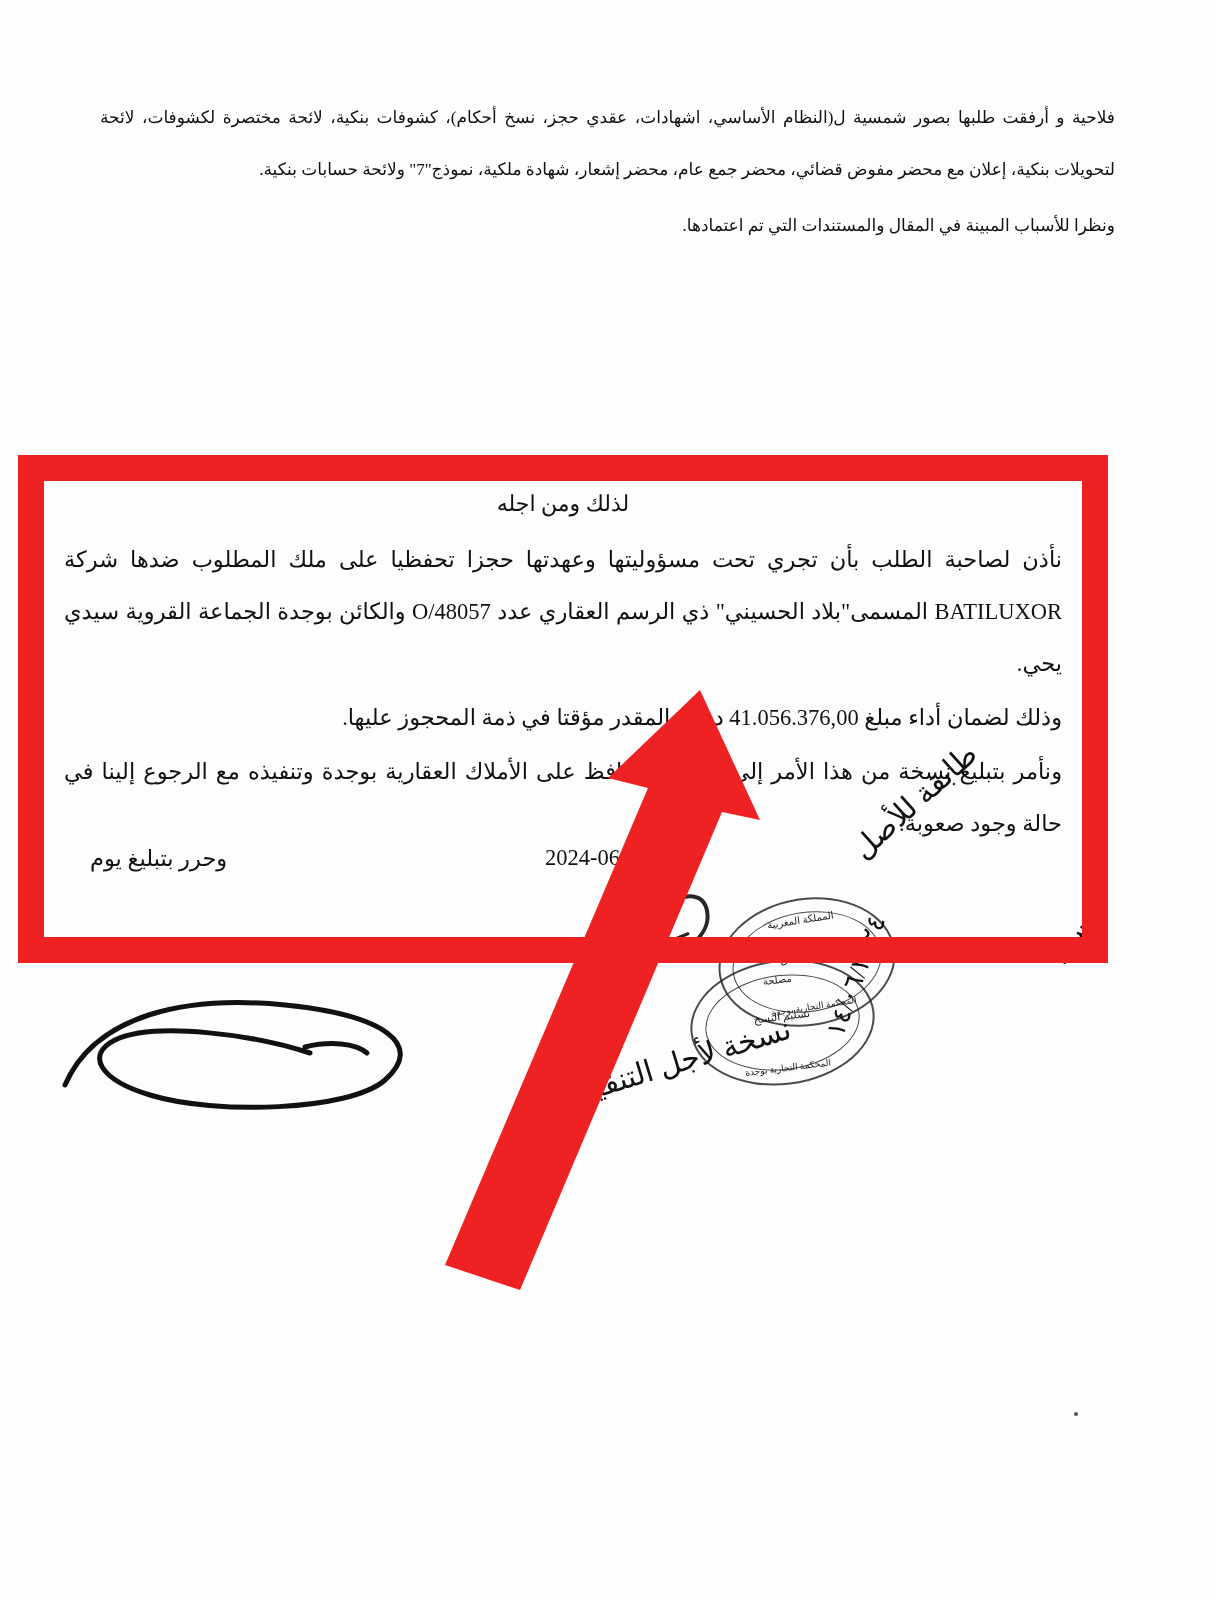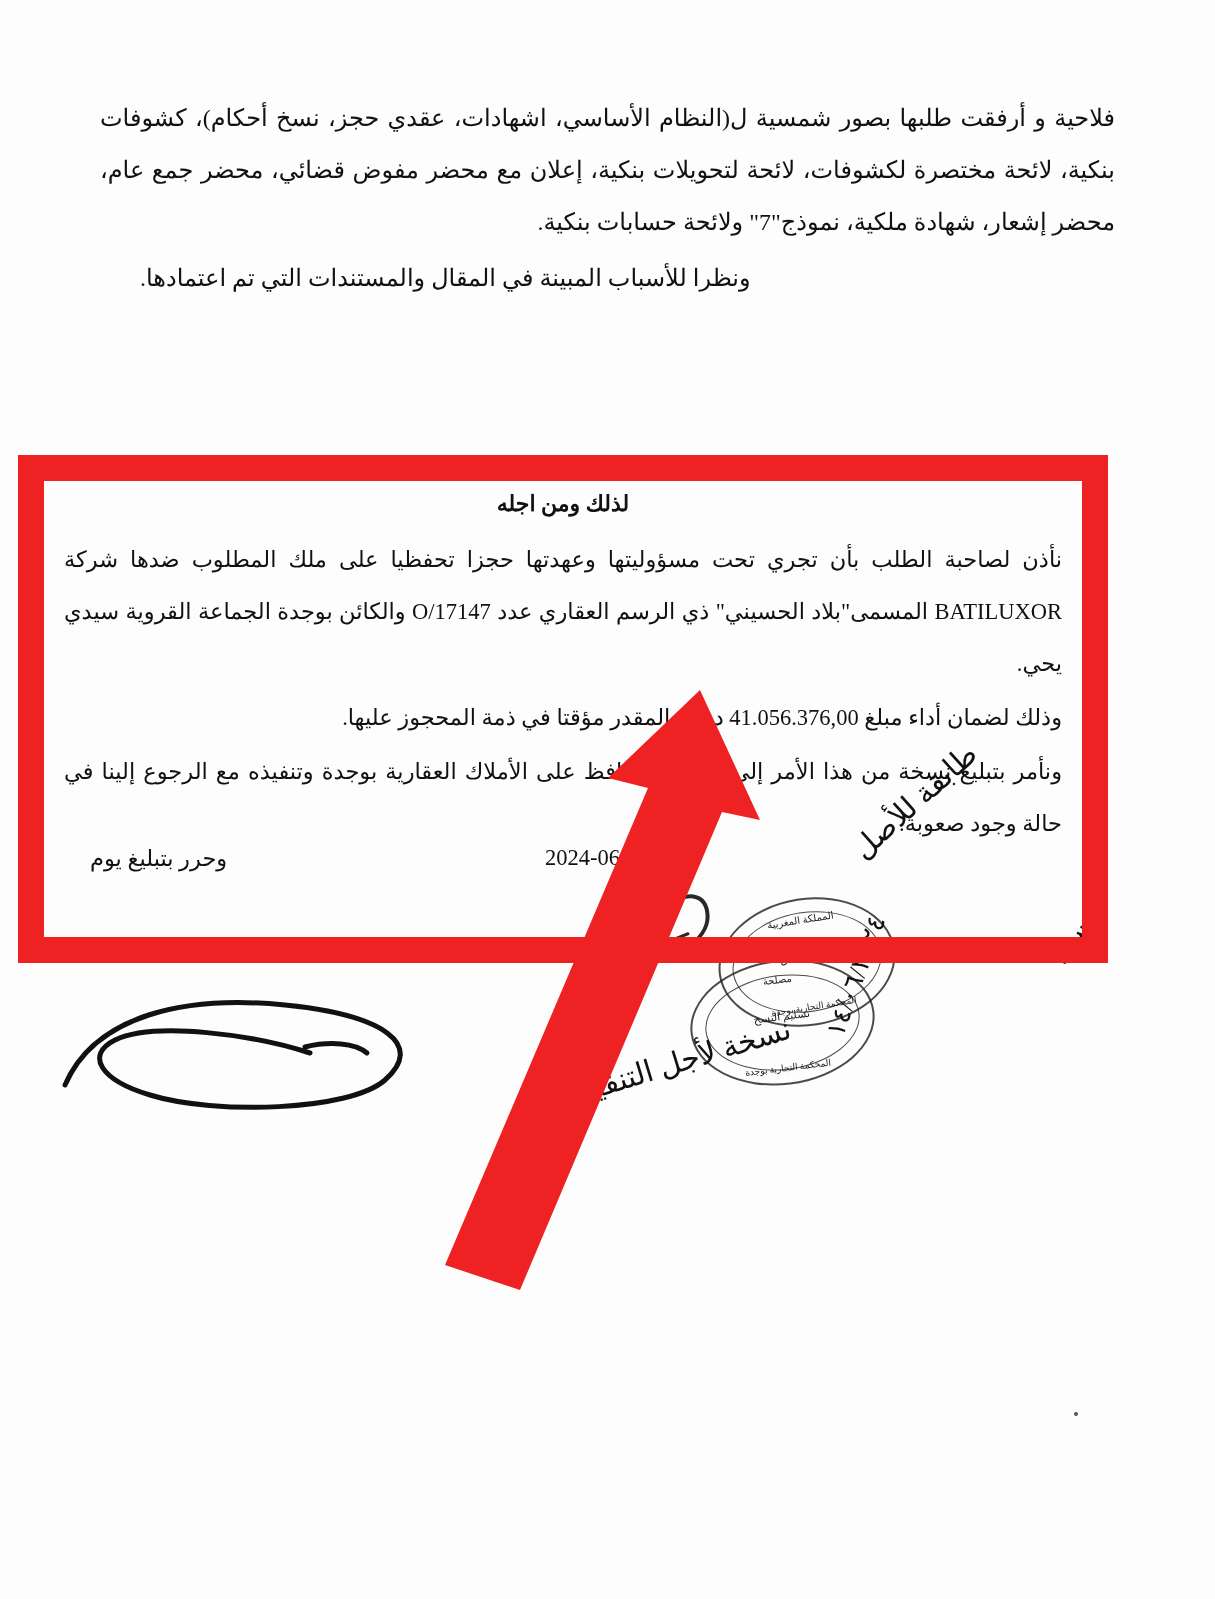--- a/index.html
+++ b/index.html
@@ -23,31 +23,31 @@
   }
 
   
   .top-block {
     position: absolute;
     top: 92px;
     right: 100px;
     left: 100px;
     direction: rtl;
     text-align: justify;
-    font-size: 24px;
+    font-size: 17px;
     line-height: 52px;
     letter-spacing: 0px;
   }
   .para {
     margin: 0 0 4px 0;
     text-align: justify;
     text-justify: inter-word;
   }
   .para.indent-right {
-    text-align: left;
+    text-align: right;
     padding-left: 40px;
   }
   .para.push {
     text-align: left;
     padding-right: 0;
   }
   .para-2 {
     margin-top: 6px;
   }
 
@@ -73,21 +73,21 @@
     width: 1022px;
     direction: rtl;
     font-size: 22.5px;
     line-height: 52px;
     z-index: 3;
     padding: 0 12px;
     box-sizing: border-box;
   }
   .order-title {
     text-align: center;
-    font-weight: bold;
+    font-weight: normal;
     margin: 0 0 4px 0;
     font-size: 22px;
   }
   .order-p {
     margin: 0 0 2px 0;
     text-align: justify;
   }
   .order-p.last-right {
     text-align: right;
   }
@@ -219,21 +219,21 @@
 
 <div class="page">
 
   <div class="top-block">
     <p class="para">فلاحية و أرفقت طلبها بصور شمسية ل(النظام الأساسي، اشهادات، عقدي حجز، نسخ أحكام)، كشوفات بنكية، لائحة مختصرة لكشوفات، لائحة لتحويلات بنكية، إعلان مع محضر مفوض قضائي، محضر جمع عام، محضر إشعار، شهادة ملكية، نموذج"7" ولائحة حسابات بنكية.</p>
     <p class="para indent-right">ونظرا للأسباب المبينة في المقال والمستندات التي تم اعتمادها.</p>
   </div>
 
   <div class="order-block">
     <p class="order-title">لذلك ومن اجله</p>
-    <p class="order-p">نأذن لصاحبة الطلب بأن تجري تحت مسؤوليتها وعهدتها حجزا تحفظيا على ملك المطلوب ضدها شركة BATILUXOR المسمى"بلاد الحسيني" ذي الرسم العقاري عدد O/17147 والكائن بوجدة الجماعة القروية سيدي يحي.</p>
+    <p class="order-p">نأذن لصاحبة الطلب بأن تجري تحت مسؤوليتها وعهدتها حجزا تحفظيا على ملك المطلوب ضدها شركة BATILUXOR المسمى"بلاد الحسيني" ذي الرسم العقاري عدد O/48057 والكائن بوجدة الجماعة القروية سيدي يحي.</p>
     <p class="order-p last-right">وذلك لضمان أداء مبلغ 41.056.376,00 درهم المقدر مؤقتا في ذمة المحجوز عليها.</p>
     <p class="order-p">ونأمر بتبليغ نسخة من هذا الأمر إلى السيد المحافظ على الأملاك العقارية بوجدة وتنفيذه مع الرجوع إلينا في حالة وجود صعوبة.</p>
   </div>
 
   <div class="date-line">
     <span class="latin">2024-06-10</span>
     <span>وحرر بتبليغ يوم</span>
   </div>
 
   <div class="red-box"></div>

